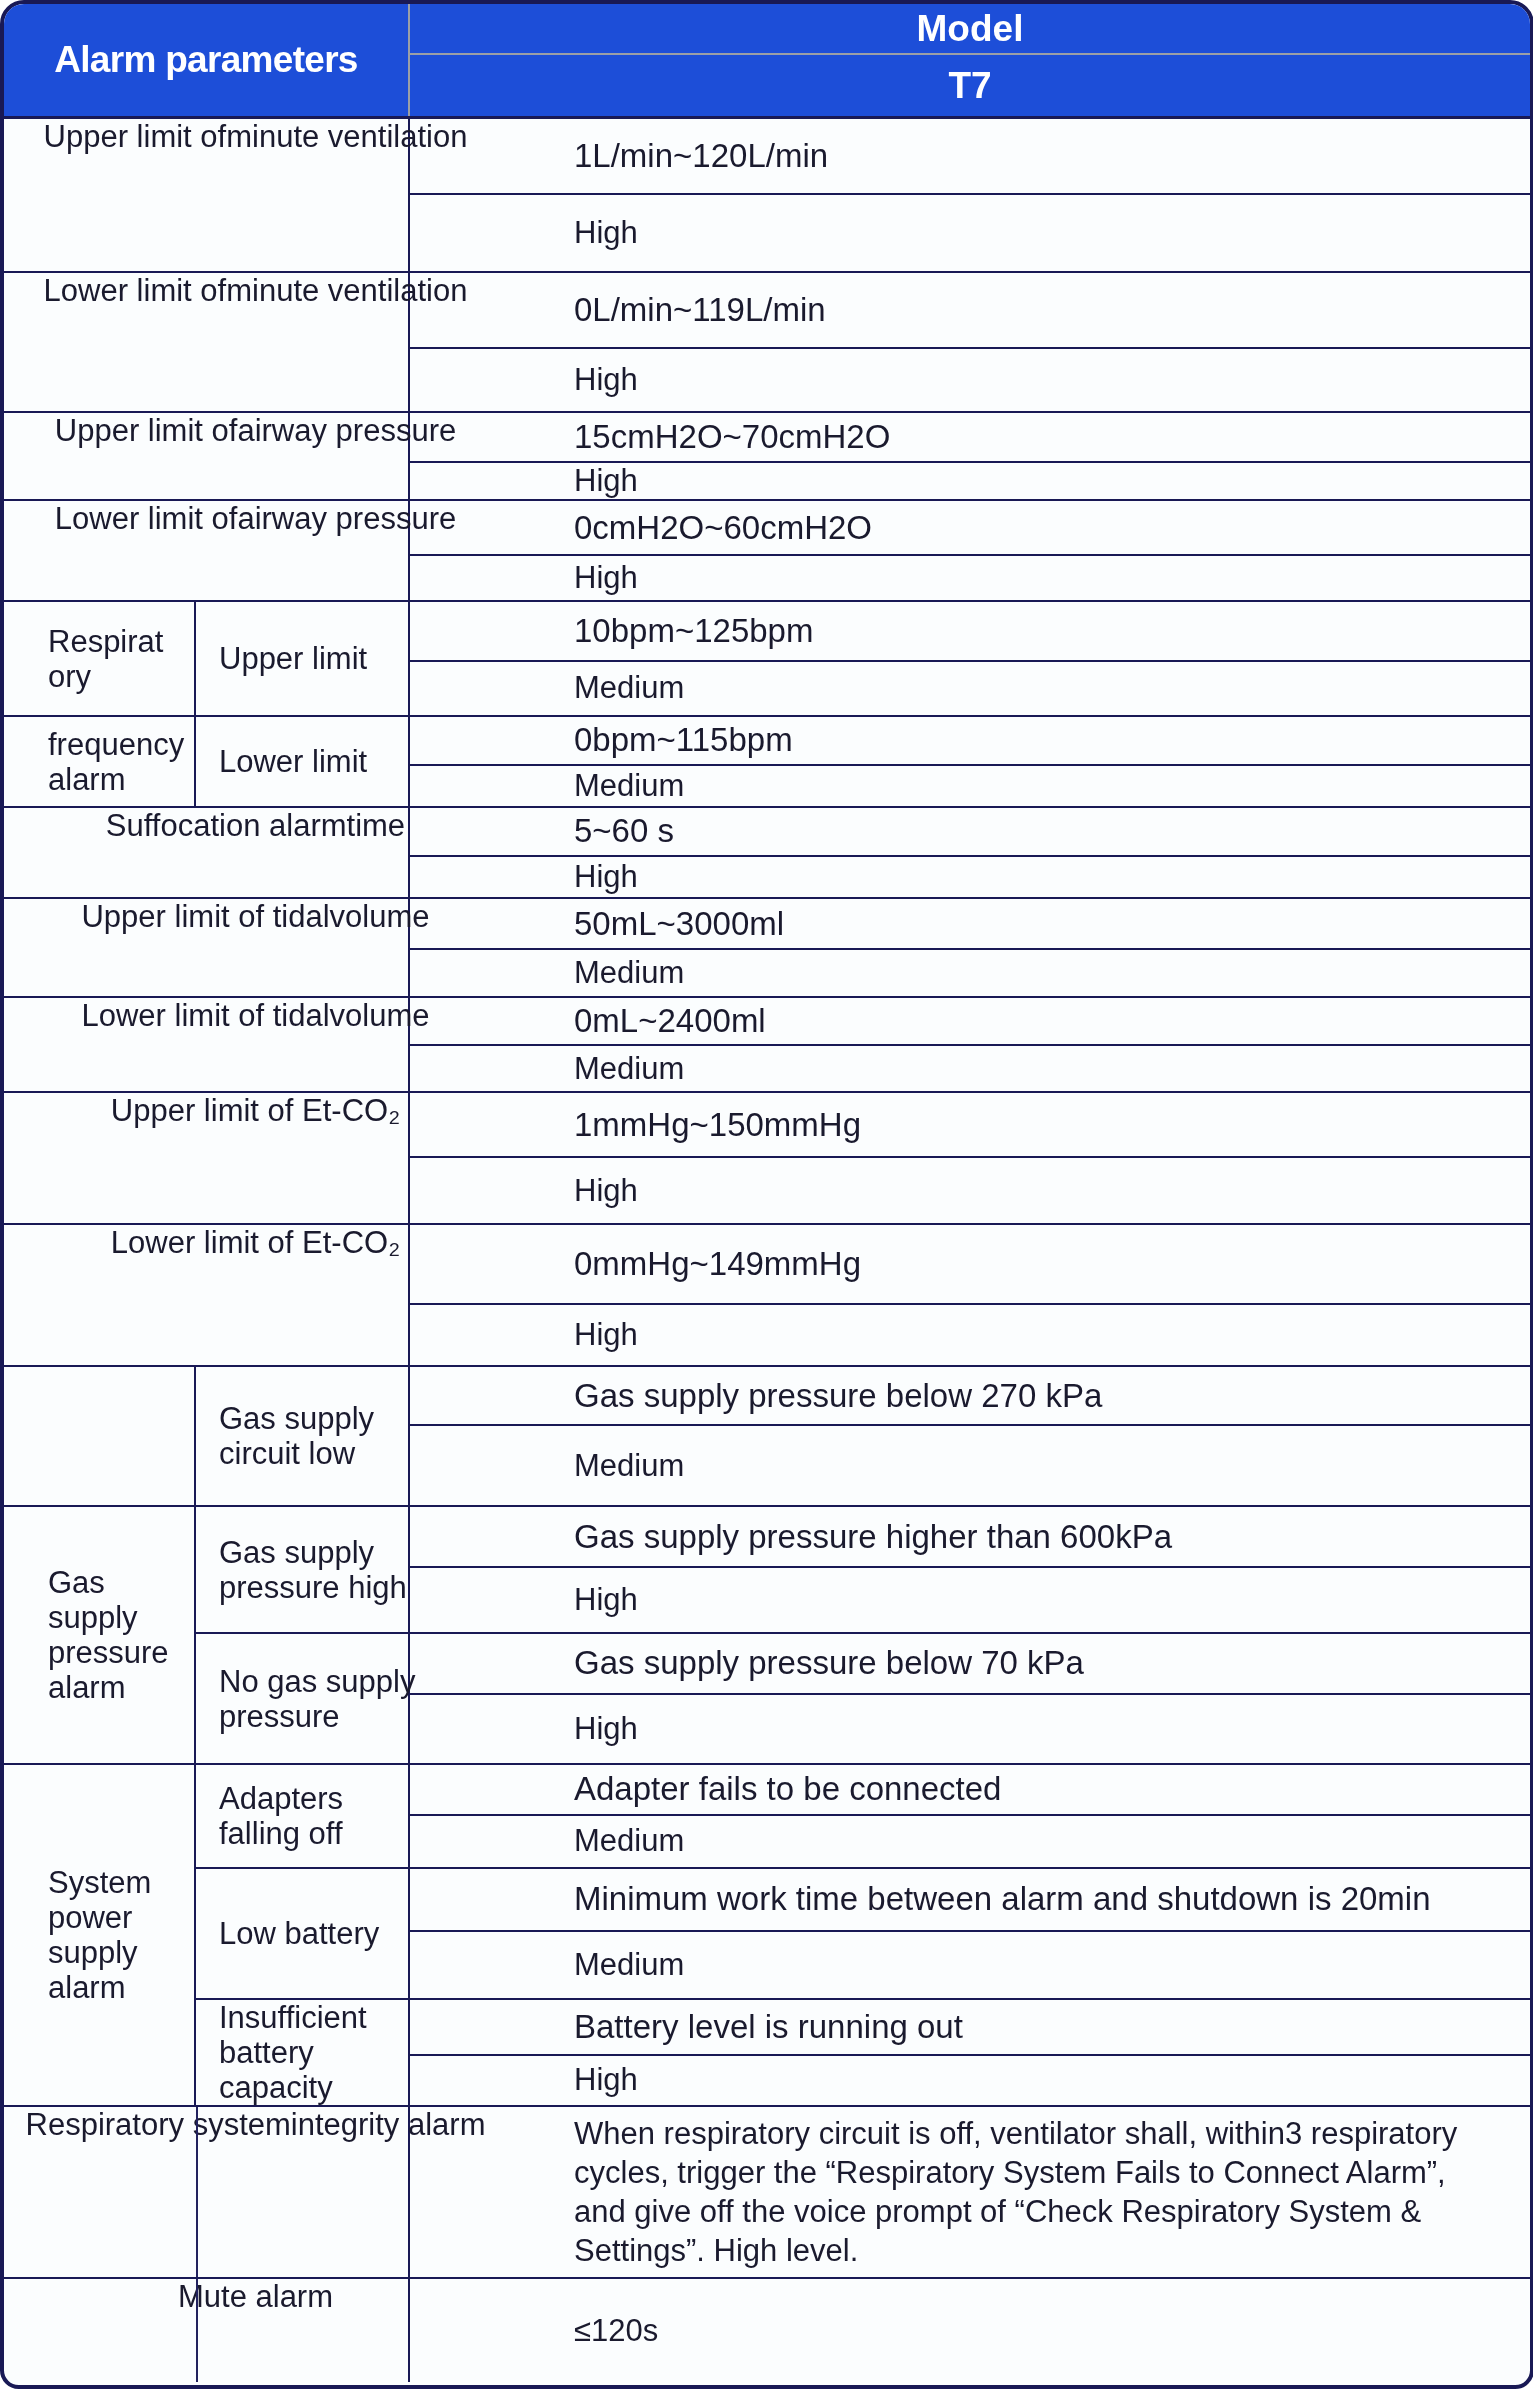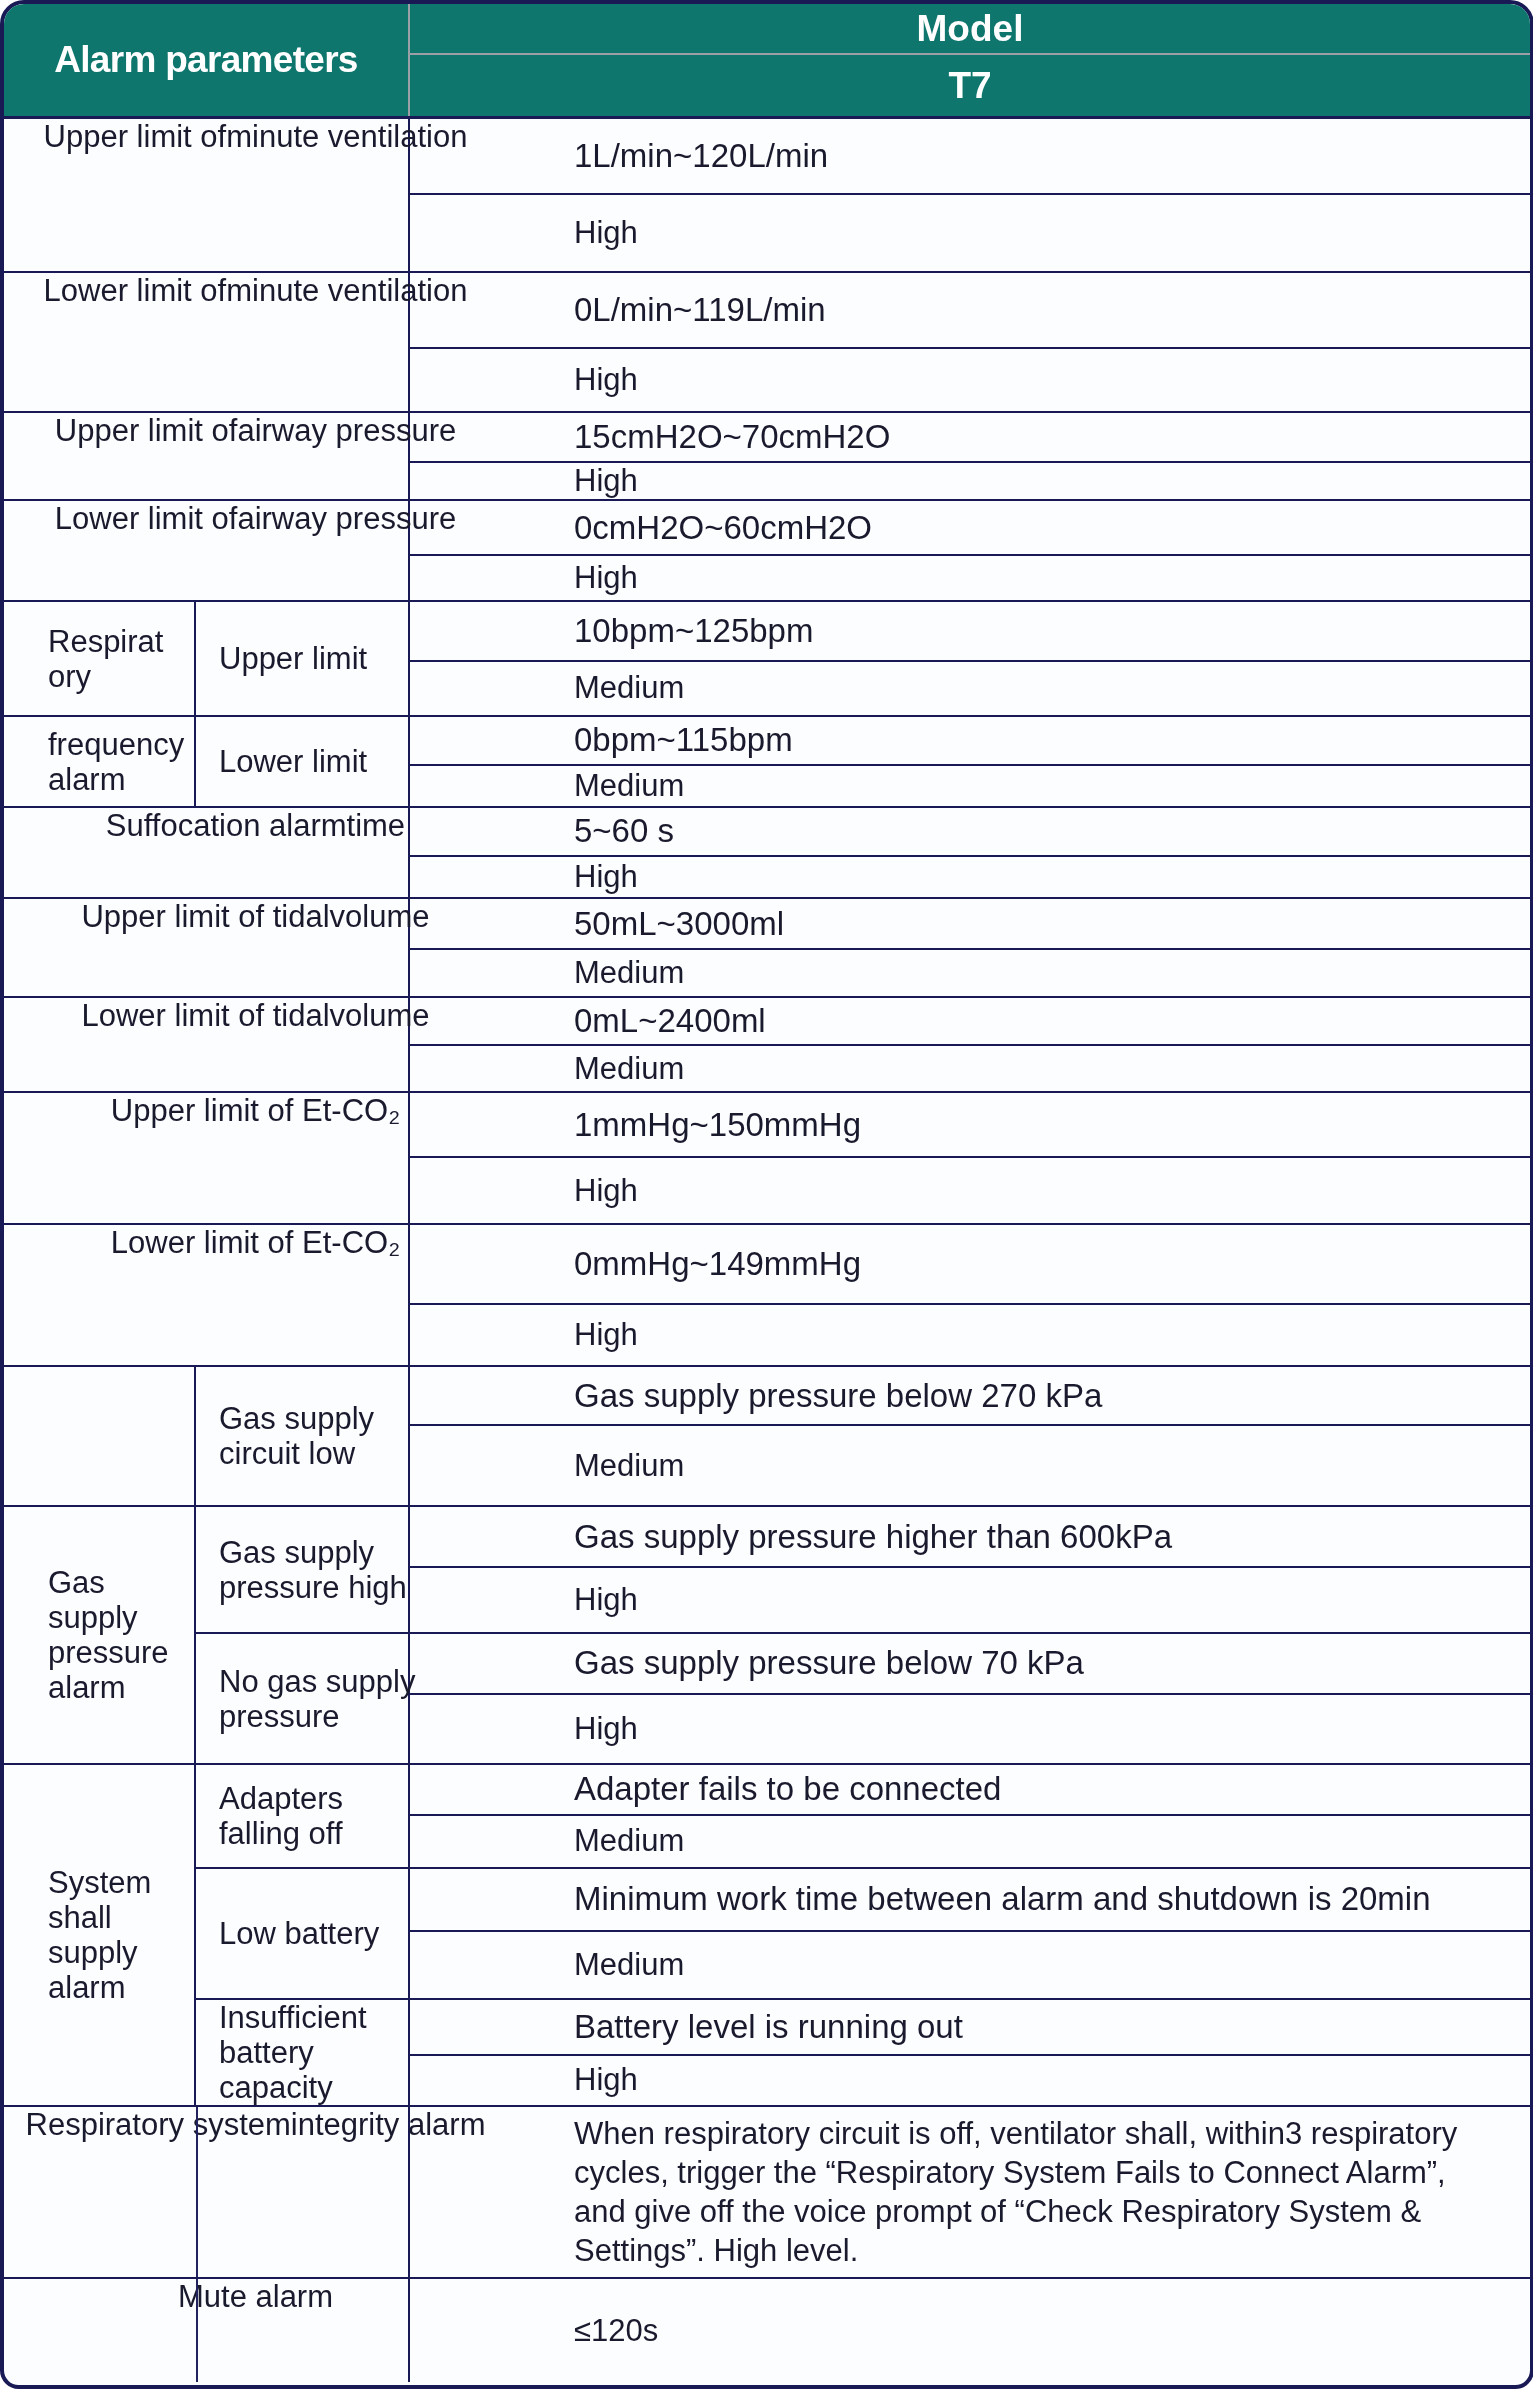--- a/index.html
+++ b/index.html
@@ -8,21 +8,21 @@
     position:relative;
     width:1534px;height:2389px;
     border:4px solid #191955;
     border-radius:24px 24px 18.7px 18.7px;
     overflow:hidden;
     background:#fbfdfe;
     color:#1a1a2e;
     font-family:"Liberation Sans","DejaVu Sans",sans-serif;
   }
   
-  .thead{display:flex;height:115px;background:#0f766e;color:#ffffff;
+  .thead{display:flex;height:115px;background:#1d4ed8;color:#ffffff;
          font-weight:bold;font-size:37px;border-bottom:3.3px solid #191955;justify-content:flex-end;}
   .th-left{width:406px;display:flex;align-items:center;justify-content:center;
            border-right:2px solid #9b9fa6;letter-spacing:-0.7px;}
   .th-right{flex:1;display:flex;flex-direction:column;}
   .th-model{height:51px;border-bottom:2px solid #9b9fa6;
             display:flex;align-items:center;justify-content:center;}
   .th-t7{flex:1;display:flex;align-items:center;justify-content:center;}
   
   .tbody{display:flex;flex-direction:column;height:2263px;}
   .row,.grow{display:flex;border-top:2.7px solid #191955;}
@@ -232,21 +232,21 @@
             <div class="vrange" style="height:47%">Gas supply pressure below 70 kPa</div>
             <div class="vlevel">High</div>
           </div>
         </div>
       </div>
     </div>
 
     <div class="grow" style="height:342px">
       <div class="gcell">
         <div class="ln">System</div>
-        <div class="ln">shall</div>
+        <div class="ln">power</div>
         <div class="ln">supply</div>
         <div class="ln">alarm</div>
       </div>
       <div class="gstack">
         <div class="gsub" style="height:109px">
           <div class="scell">
             <div class="ln">Adapters</div>
             <div class="ln">falling off</div>
           </div>
           <div class="vcol">

